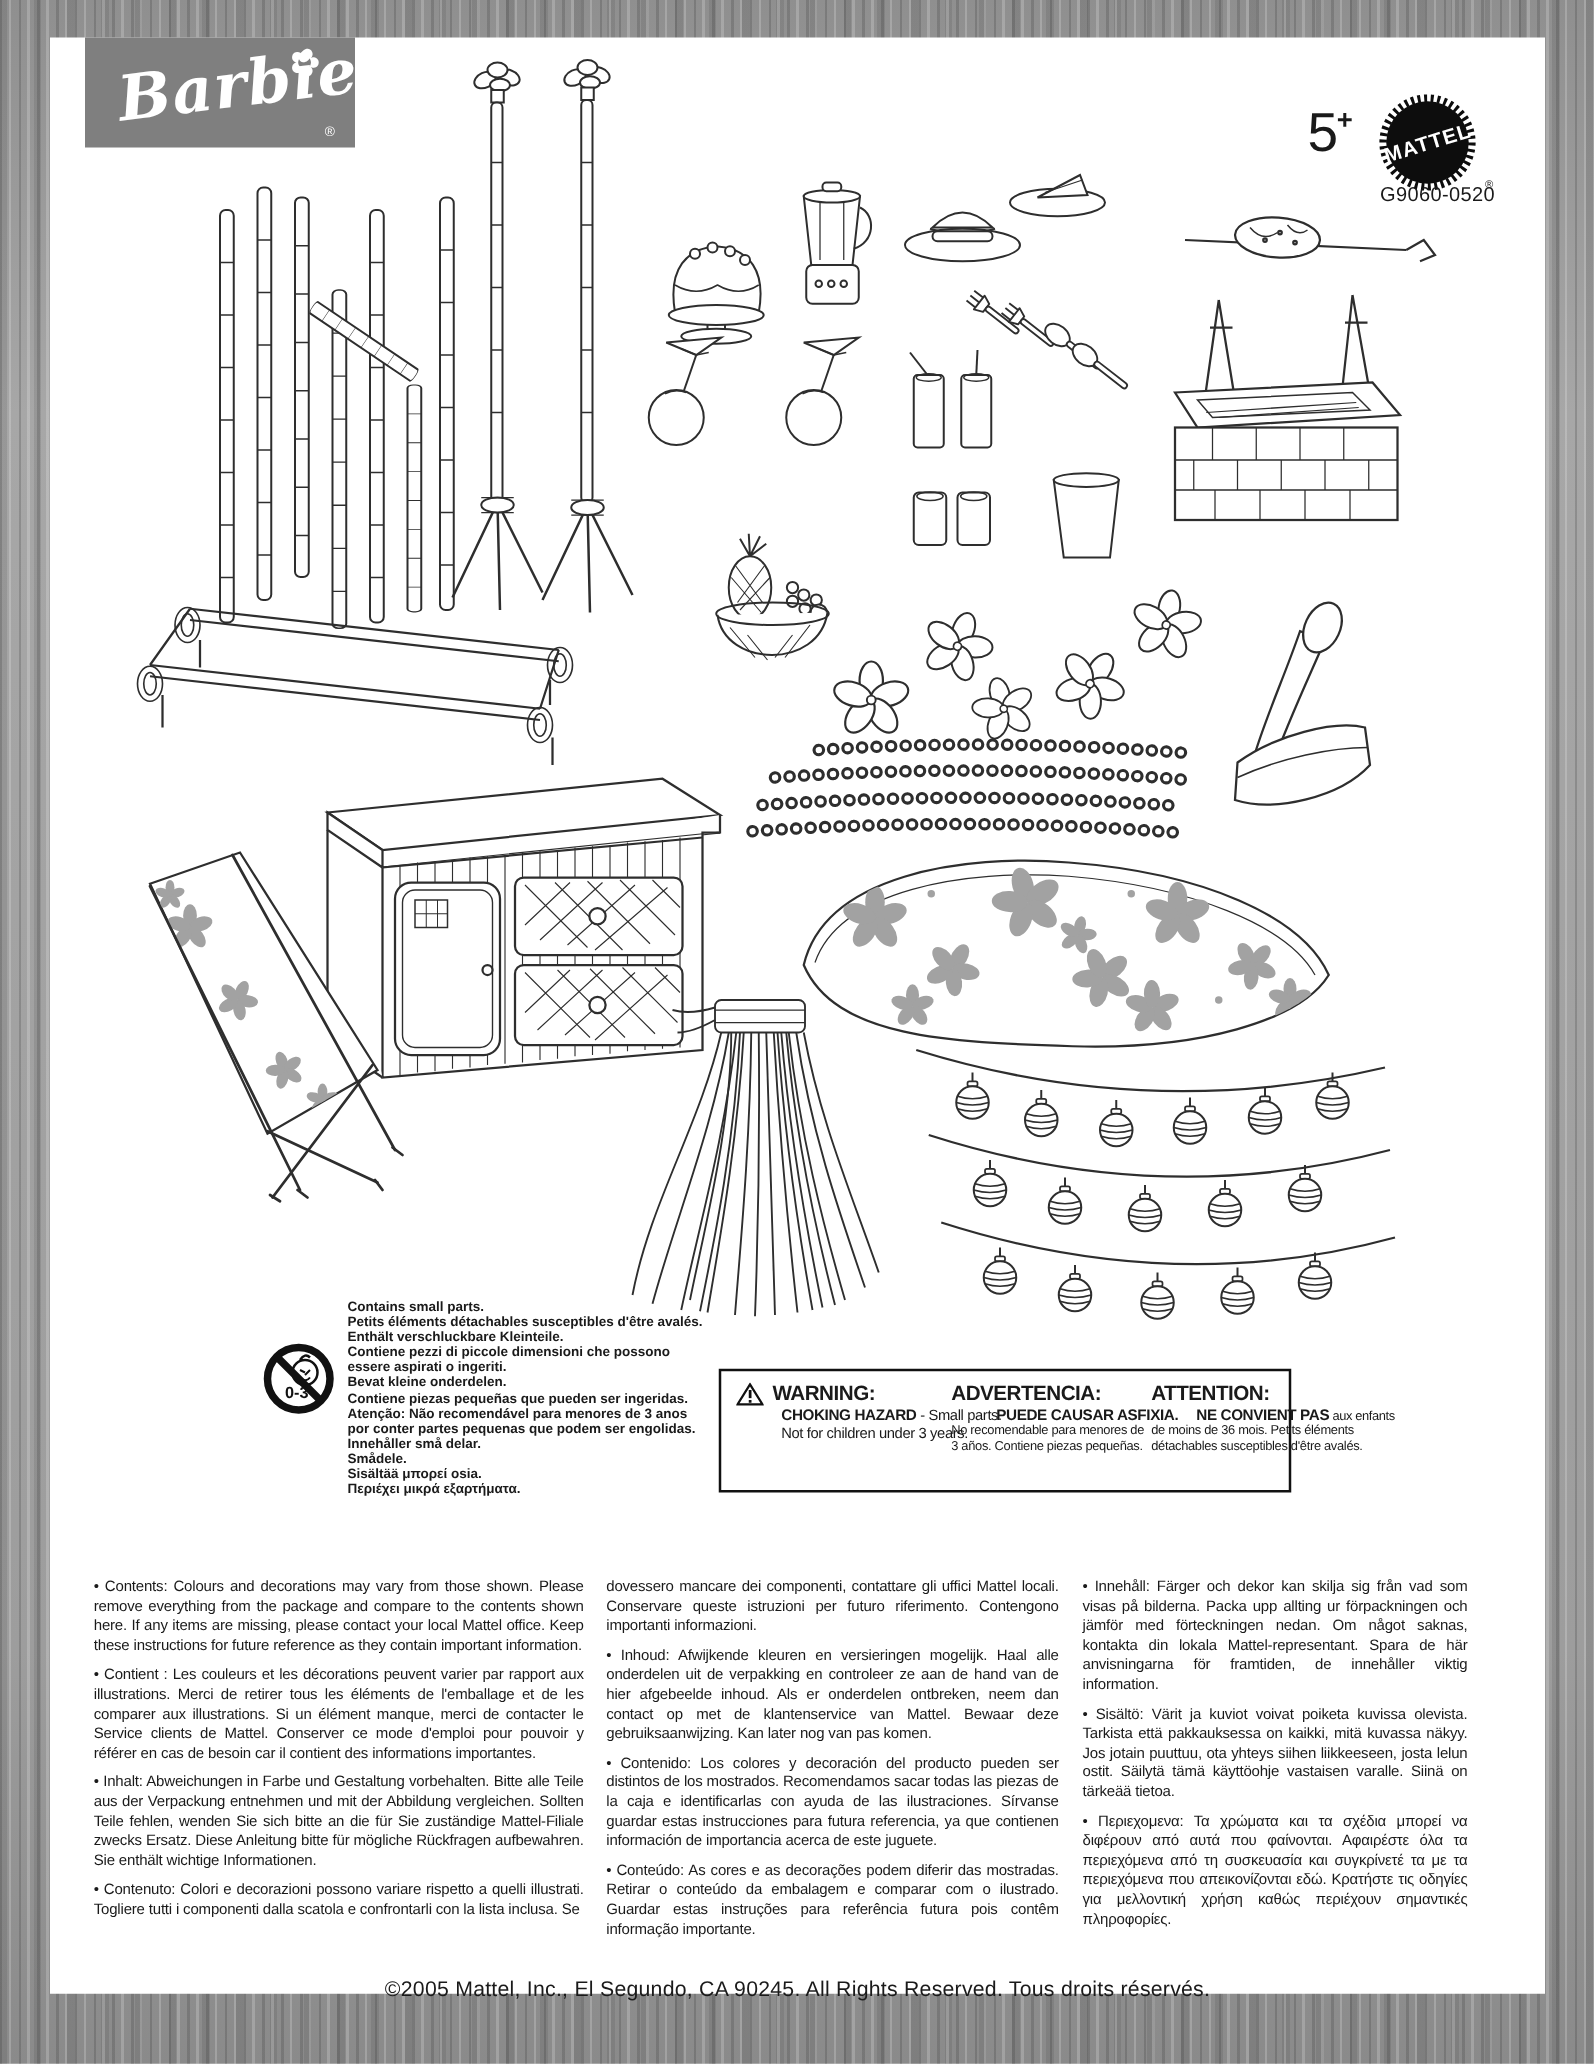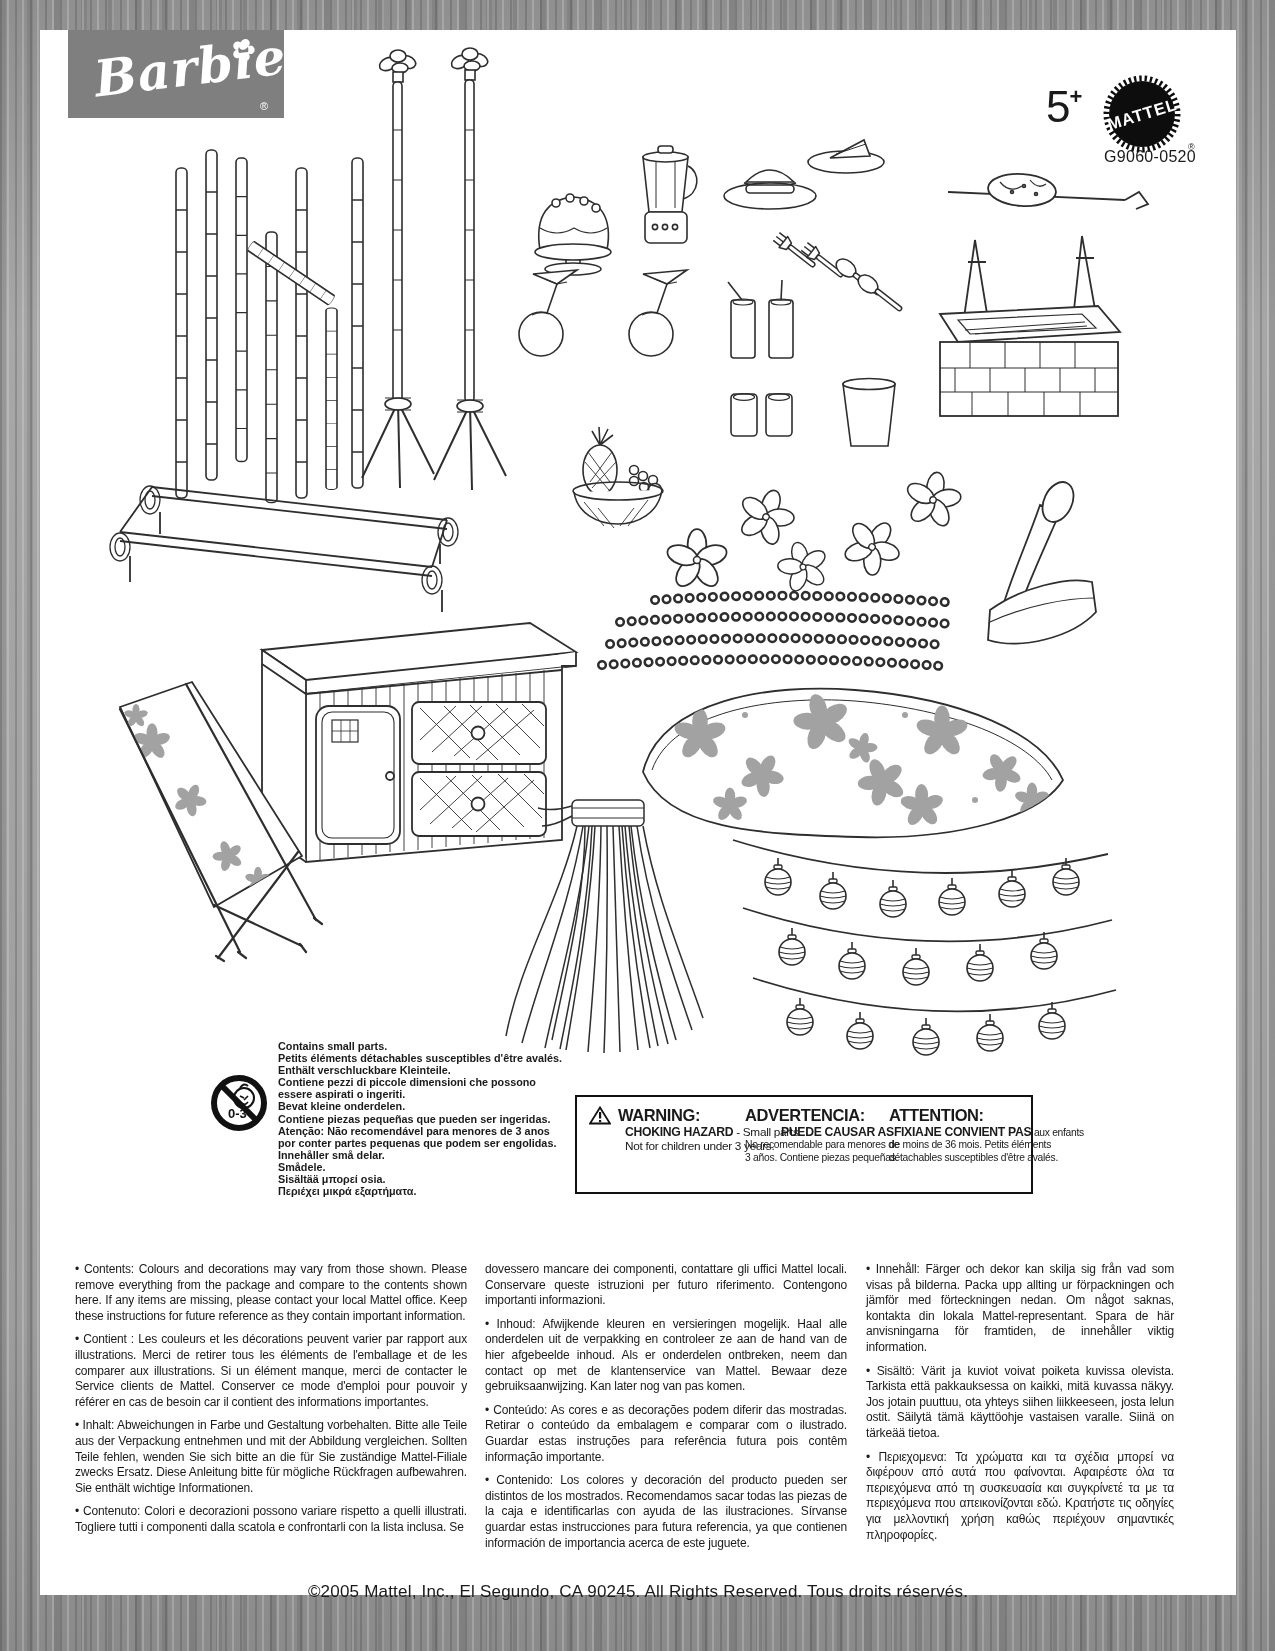--- a/index.html
+++ b/index.html
@@ -26,21 +26,21 @@
   .mattel-reg{position:absolute;left:1148px;top:112px;font-size:9px;}
   .pcode{position:absolute;left:1055px;top:118px;width:110px;font-size:16px;text-align:center;letter-spacing:.3px;}
   
   .art{position:absolute;left:-40px;top:-30px;width:1275px;height:1651px;pointer-events:none;}
   
   .smallparts{position:absolute;left:170px;top:1010px;width:430px;}
   .noicon{position:absolute;left:0;top:34px;width:58px;height:58px;}
   .splines{position:absolute;left:68px;top:0;width:360px;font-size:10.8px;font-weight:bold;line-height:12.1px;}
   
   .warnbox{position:absolute;left:535px;top:1065px;width:458px;height:99px;border:2px solid #111;
-    box-sizing:border-box;display:flex;padding:9px 8px 4px 12px;gap:4px;}
+    box-sizing:border-box;display:flex;padding:9px 8px 4px 12px;gap:20px;}
   .wcol{flex:0 0 auto;}
   .wcol.en{width:152px}
   .wcol.es{width:140px}
   .wcol.fr{width:140px}
   .wtitle{font-size:16.5px;font-weight:bold;letter-spacing:-.4px;white-space:nowrap;}
   .wtitle-row{display:flex;align-items:center;gap:7px;}
   .wline{font-size:11.8px;letter-spacing:-.3px;white-space:nowrap;margin-left:36px;}
   .wline b{font-size:12.2px;}
   .wsmall{font-size:10.3px;letter-spacing:-.25px;line-height:12.6px;white-space:nowrap;}
   .wsuffix{font-size:10.3px;font-weight:normal;}
@@ -471,22 +471,22 @@
   <div class="bottomtext">
     <div class="tcol c1">
       <p>• Contents: Colours and decorations may vary from those shown. Please remove everything from the package and compare to the contents shown here. If any items are missing, please contact your local Mattel office. Keep these instructions for future reference as they contain important information.</p>
       <p>• Contient : Les couleurs et les décorations peuvent varier par rapport aux illustrations. Merci de retirer tous les éléments de l'emballage et de les comparer aux illustrations. Si un élément manque, merci de contacter le Service clients de Mattel. Conserver ce mode d'emploi pour pouvoir y référer en cas de besoin car il contient des informations importantes.</p>
       <p>• Inhalt: Abweichungen in Farbe und Gestaltung vorbehalten. Bitte alle Teile aus der Verpackung entnehmen und mit der Abbildung vergleichen. Sollten Teile fehlen, wenden Sie sich bitte an die für Sie zuständige Mattel-Filiale zwecks Ersatz. Diese Anleitung bitte für mögliche Rückfragen aufbewahren. Sie enthält wichtige Informationen.</p>
       <p>• Contenuto: Colori e decorazioni possono variare rispetto a quelli illustrati. Togliere tutti i componenti dalla scatola e confrontarli con la lista inclusa. Se</p>
     </div>
     <div class="tcol c2">
       <p>dovessero mancare dei componenti, contattare gli uffici Mattel locali. Conservare queste istruzioni per futuro riferimento. Contengono importanti informazioni.</p>
       <p>• Inhoud: Afwijkende kleuren en versieringen mogelijk. Haal alle onderdelen uit de verpakking en controleer ze aan de hand van de hier afgebeelde inhoud. Als er onderdelen ontbreken, neem dan contact op met de klantenservice van Mattel. Bewaar deze gebruiksaanwijzing. Kan later nog van pas komen.</p>
+      <p>• Contenido: Los colores y decoración del producto pueden ser distintos de los mostrados. Recomendamos sacar todas las piezas de la caja e identificarlas con ayuda de las ilustraciones. Sírvanse guardar estas instrucciones para futura referencia, ya que contienen información de importancia acerca de este juguete.</p>
       <p>• Conteúdo: As cores e as decorações podem diferir das mostradas. Retirar o conteúdo da embalagem e comparar com o ilustrado. Guardar estas instruções para referência futura pois contêm informação importante.</p>
-      <p>• Contenido: Los colores y decoración del producto pueden ser distintos de los mostrados. Recomendamos sacar todas las piezas de la caja e identificarlas con ayuda de las ilustraciones. Sírvanse guardar estas instrucciones para futura referencia, ya que contienen información de importancia acerca de este juguete.</p>
     </div>
     <div class="tcol c3">
       <p>• Innehåll: Färger och dekor kan skilja sig från vad som visas på bilderna. Packa upp allting ur förpackningen och jämför med förteckningen nedan. Om något saknas, kontakta din lokala Mattel-representant. Spara de här anvisningarna för framtiden, de innehåller viktig information.</p>
       <p>• Sisältö: Värit ja kuviot voivat poiketa kuvissa olevista. Tarkista että pakkauksessa on kaikki, mitä kuvassa näkyy. Jos jotain puuttuu, ota yhteys siihen liikkeeseen, josta lelun ostit. Säilytä tämä käyttöohje vastaisen varalle. Siinä on tärkeää tietoa.</p>
       <p>• Περιεχομενα: Τα χρώματα και τα σχέδια μπορεί να διφέρουν από αυτά που φαίνονται. Αφαιρέστε όλα τα περιεχόμενα από τη συσκευασία και συγκρίνετέ τα με τα περιεχόμενα που απεικονίζονται εδώ. Κρατήστε τις οδηγίες για μελλοντική χρήση καθώς περιέχουν σημαντικές πληροφορίες.</p>
     </div>
   </div>
 
   <div class="footer">©2005 Mattel, Inc., El Segundo, CA 90245. All Rights Reserved. Tous droits réservés.</div>
 </div>

